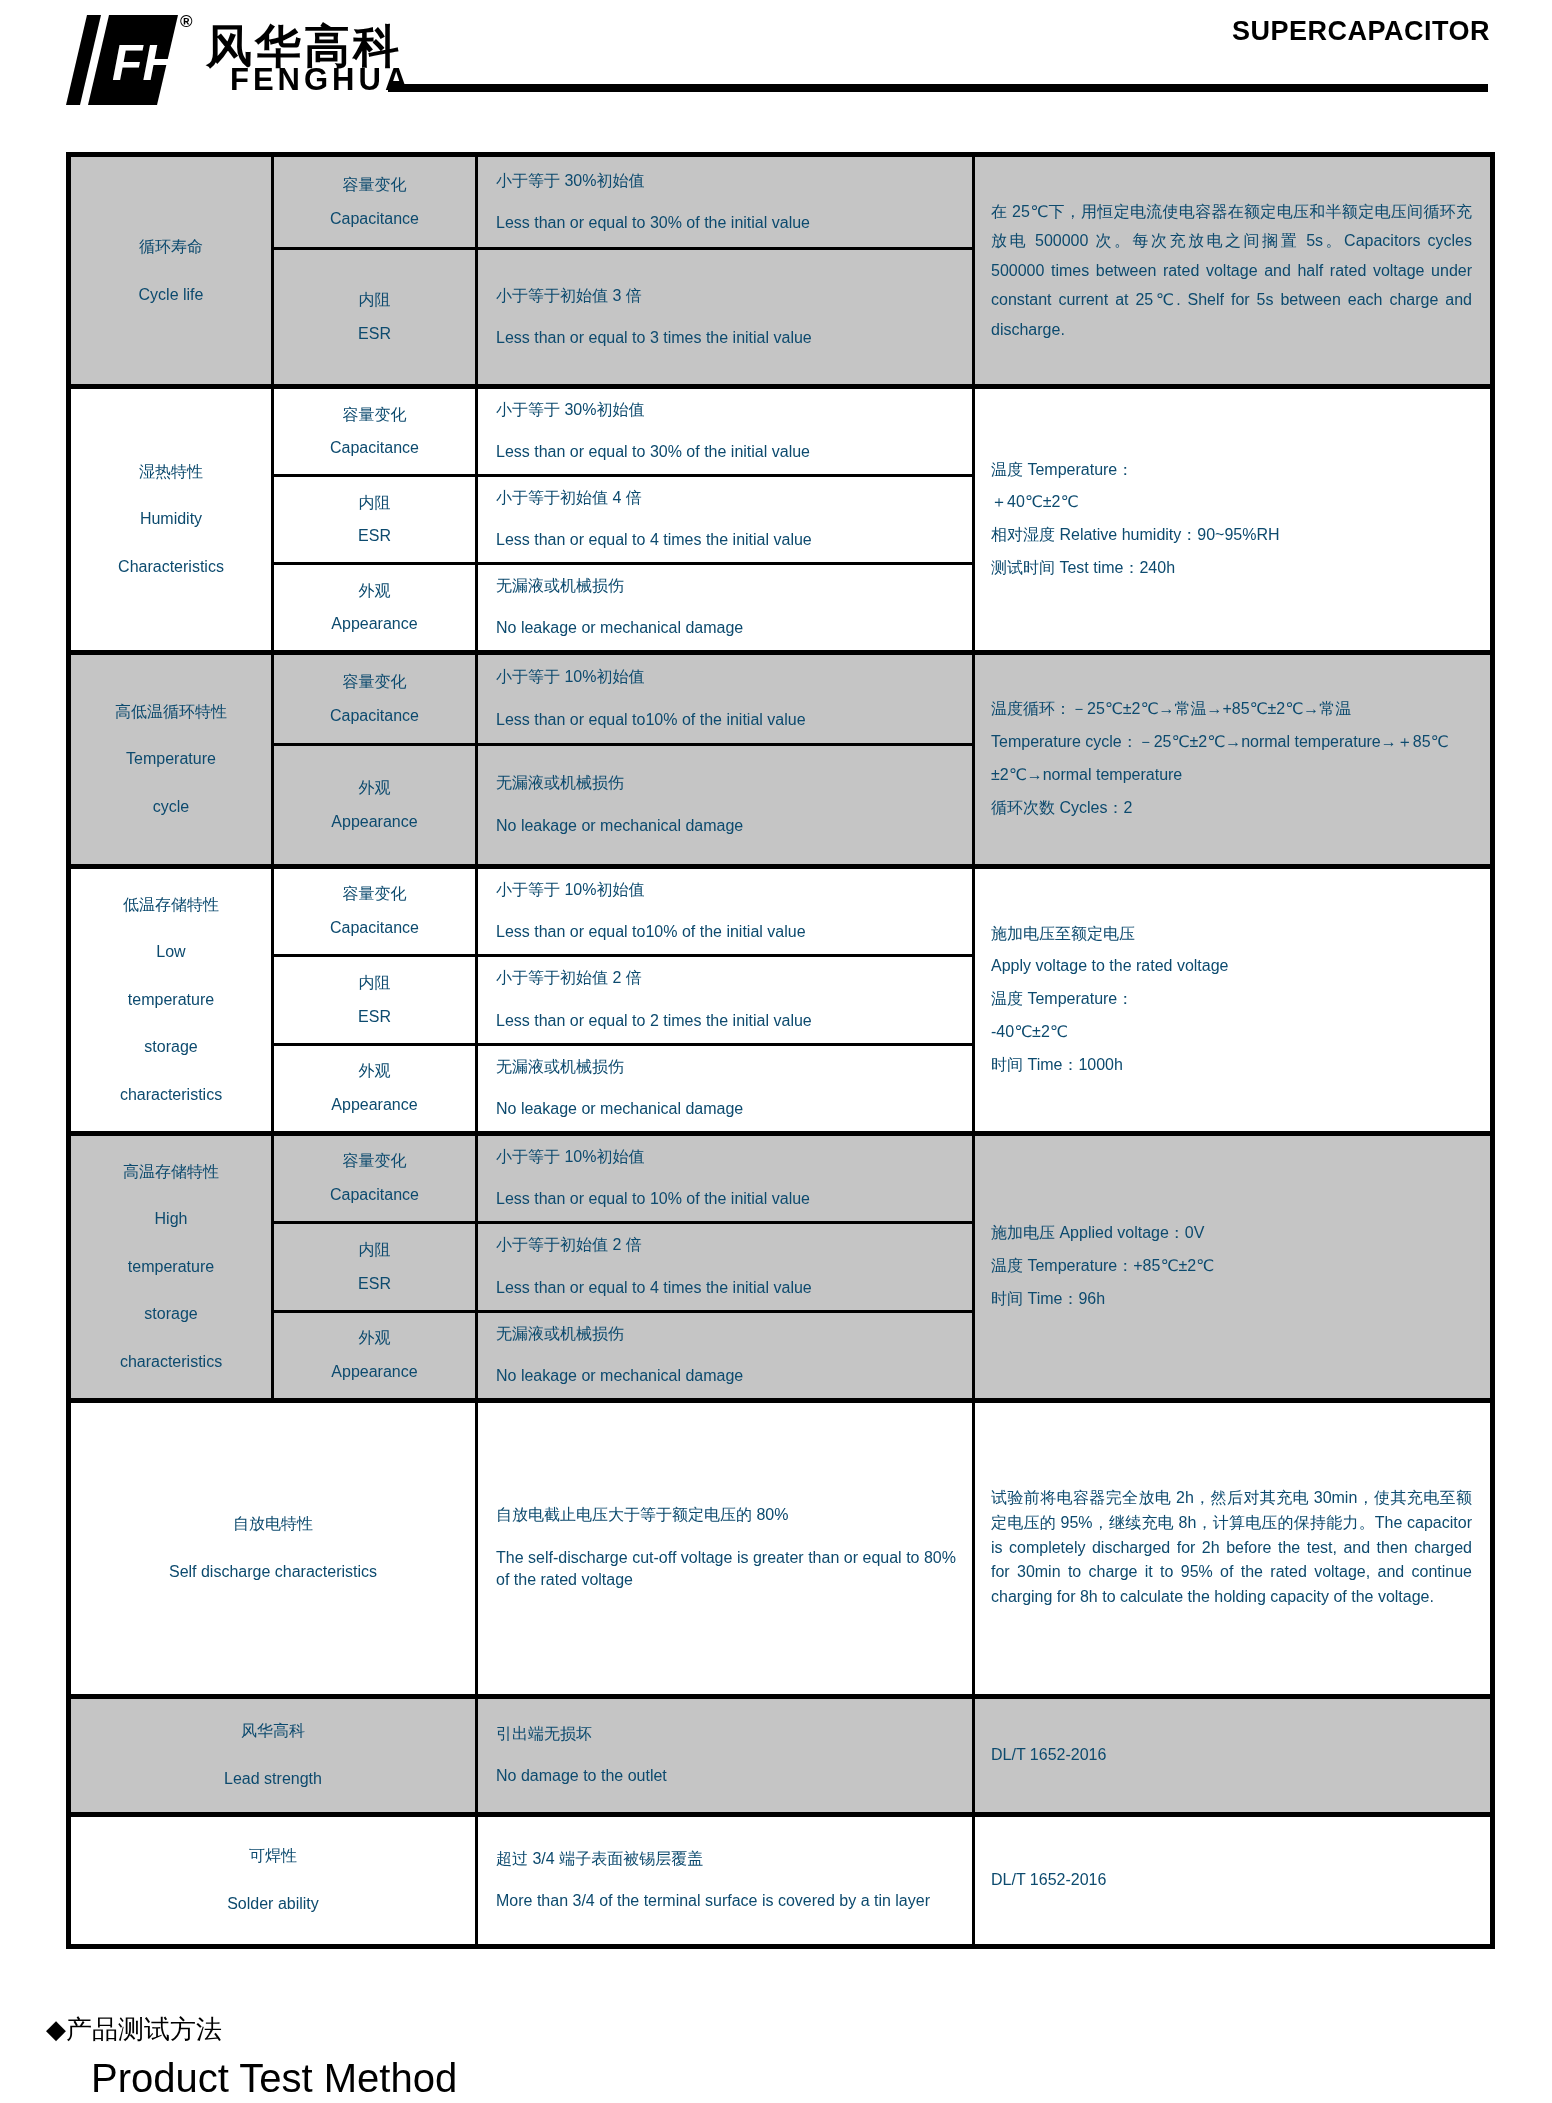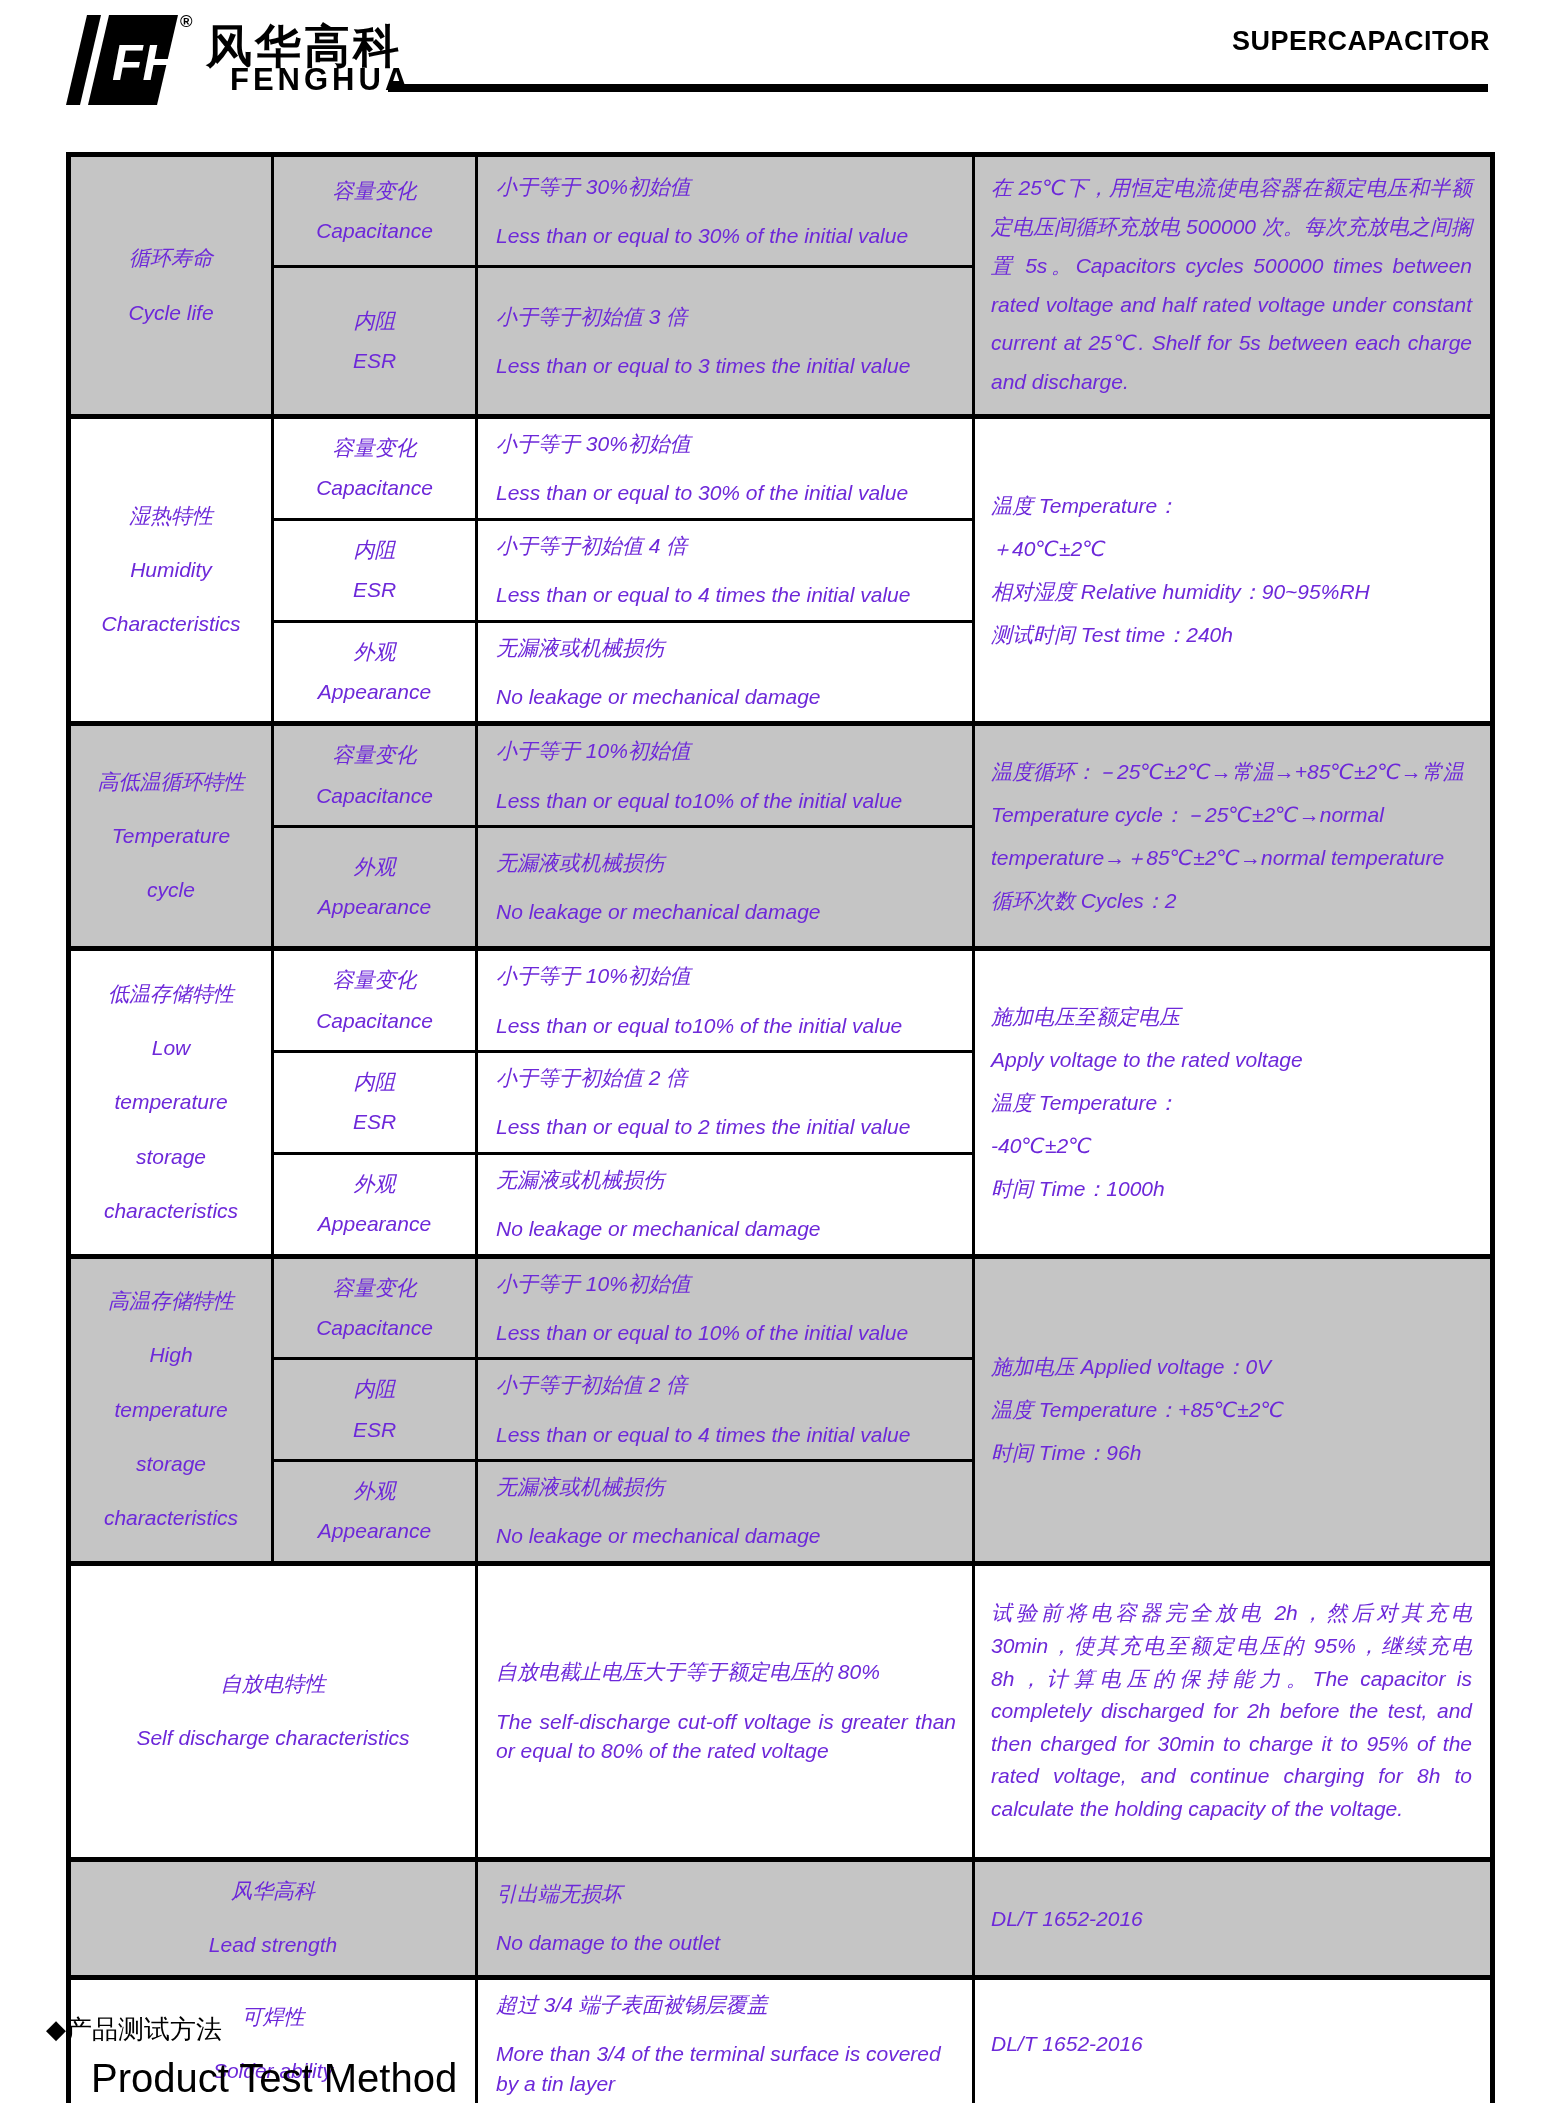--- a/index.html
+++ b/index.html
@@ -8,27 +8,27 @@
     position:relative; width:1552px; height:2103px; background:#fff;
     color:#000; font-family:"Liberation Sans","DejaVu Sans",sans-serif;
     overflow:hidden;
   }
   
   .logo-mark { position:absolute; left:66px; top:14px; width:112px; height:92px; }
   .reg-mark  { position:absolute; left:180px; top:12px; font-size:17px; font-weight:bold; }
   .brand-cn  { position:absolute; left:206px; top:16px; font-size:46px; font-weight:bold; letter-spacing:3px; white-space:nowrap; }
   .brand-en  { position:absolute; left:207px; top:62px; font-size:31px; font-weight:bold; letter-spacing:4px; white-space:nowrap;margin-left:23px; }
   .header-rule { position:absolute; left:388px; top:84px; width:1100px; height:8px; background:#000; }
-  .header-title { position:absolute; right:62px; top:26px; font-size:27px; font-weight:800; letter-spacing:0.5px; }
+  .header-title { position:absolute; right:62px; top:16px; font-size:27px; font-weight:800; letter-spacing:0.5px; }
   
   table.spec { position:absolute; left:66px; top:152px; width:1424px;
                border-collapse:collapse; table-layout:fixed;
                border:5px solid #000; }
   table.spec td { border:3px solid #000; vertical-align:middle;
-                  font-size:21px; color:#6d28d9;font-style:italic; }
+                  font-size:16px; color:#0c4a6e; }
   tr.sec-start > td { border-top-width:5px; }
   td.shaded { background:#c5c5c5; }
   td.label-cell { text-align:center; padding:6px 8px; }
   td.label-cell .ln + .ln { margin-top:26px; }
   td.name-cell  { text-align:center; padding:6px 8px; }
   td.name-cell .ln + .ln { margin-top:12px; }
   td.criteria-cell { text-align:left; padding:10px 16px 10px 18px; }
   td.criteria-cell .ln { line-height:1.4; }
   td.criteria-cell .ln + .ln { margin-top:20px; }
   td.condition-cell { text-align:left; padding:12px 18px 12px 16px; }

